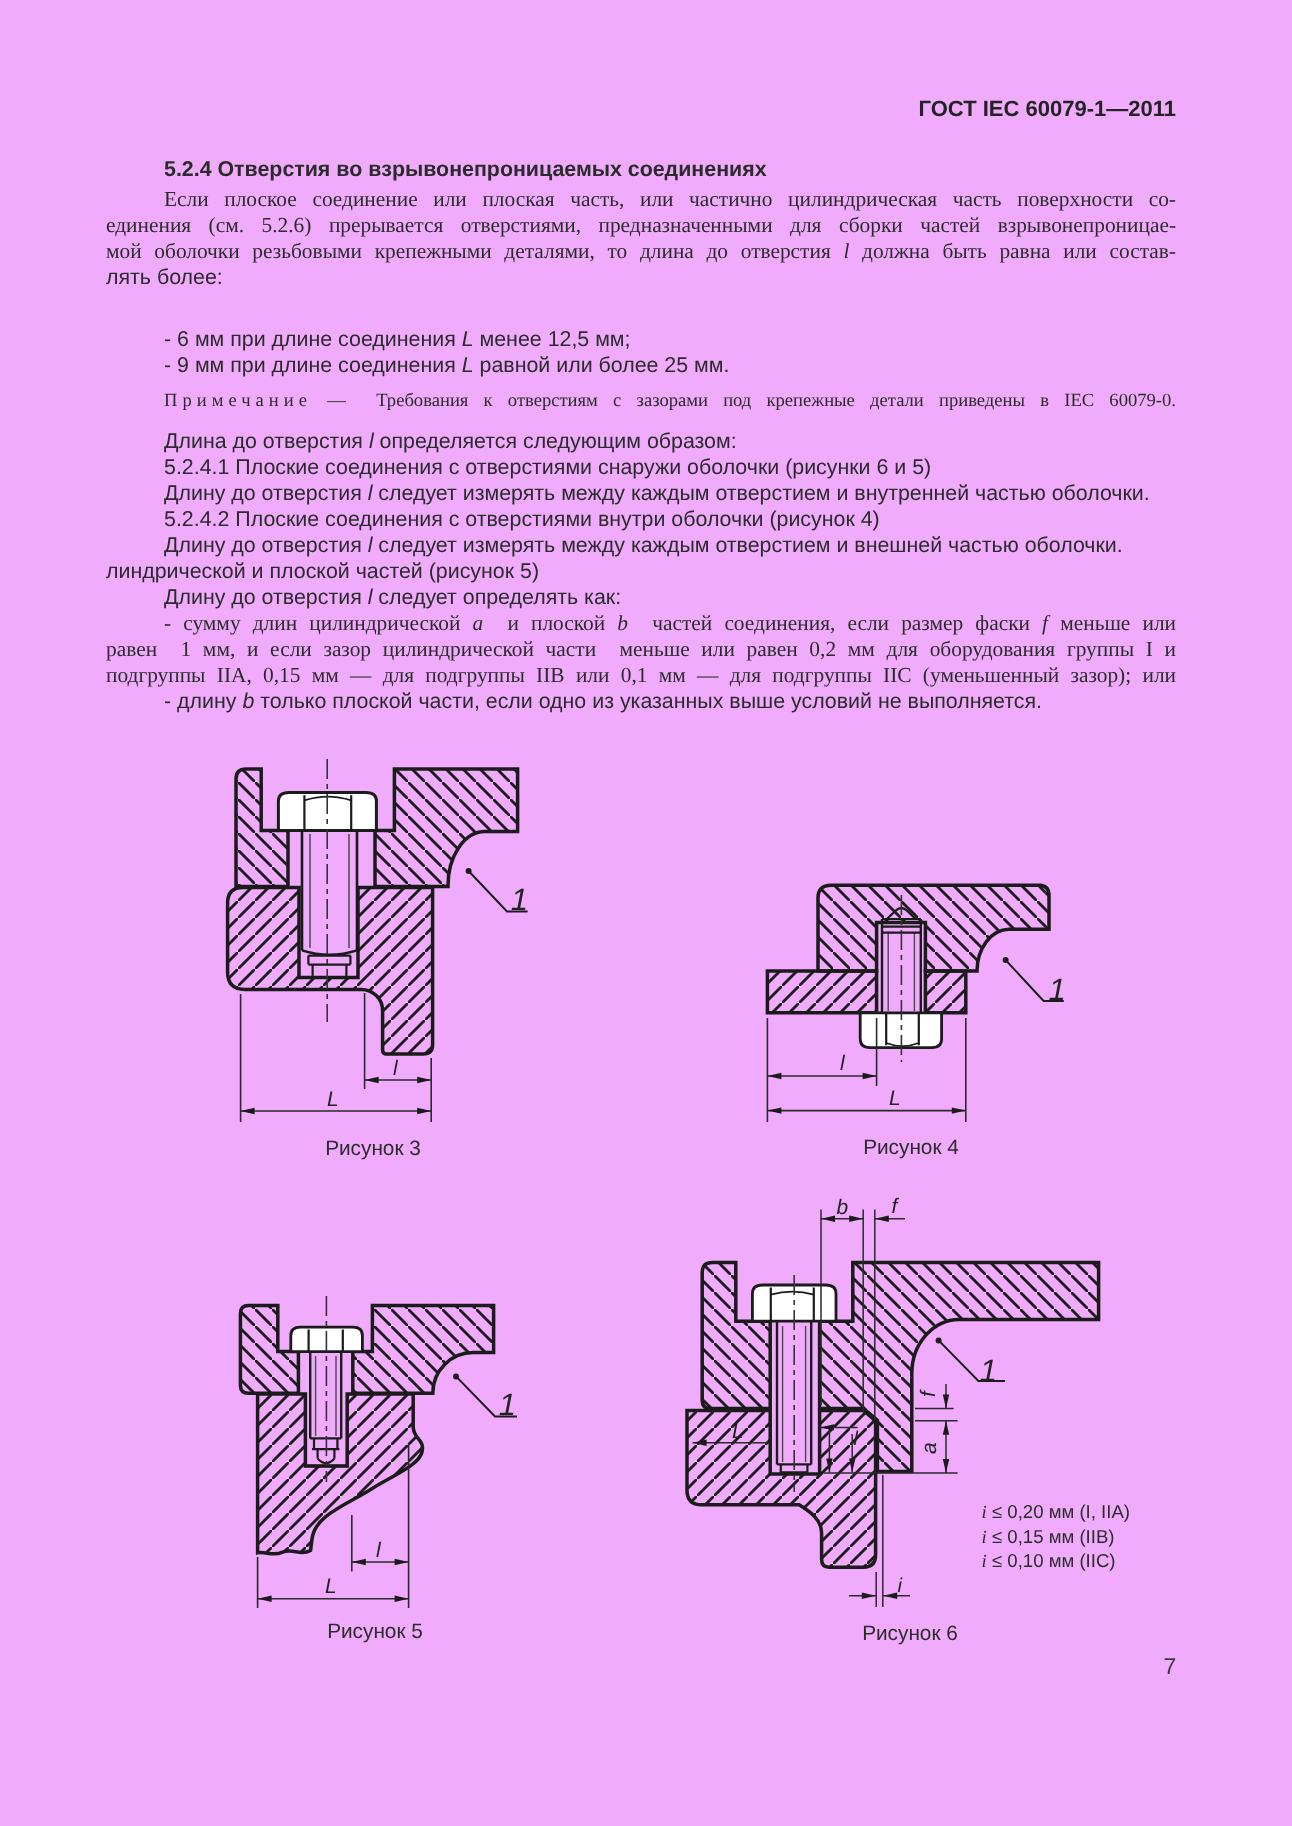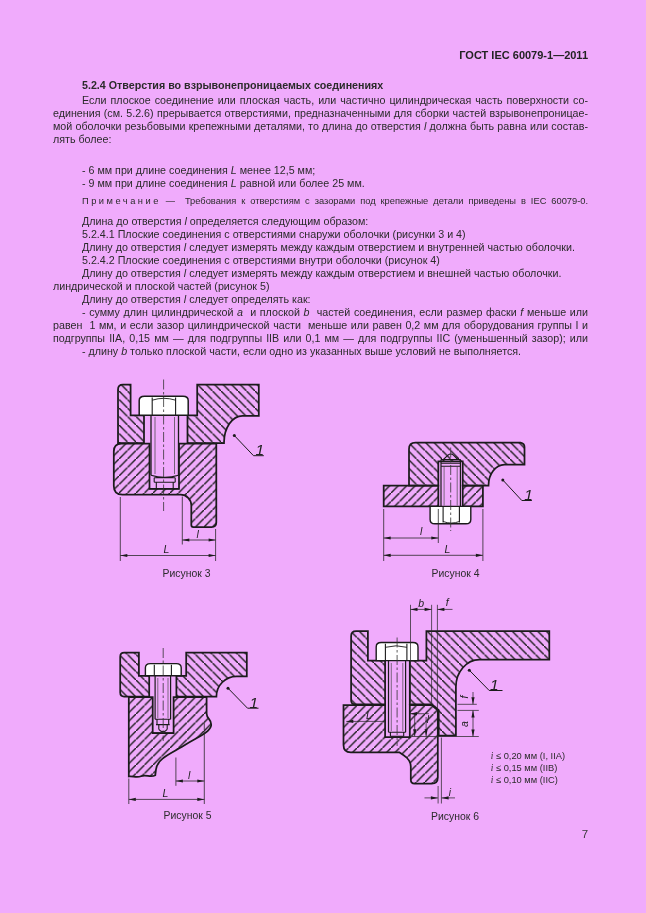--- a/index.html
+++ b/index.html
@@ -1,21 +1,21 @@
 <!DOCTYPE html>
 <html><head>
 <meta charset="utf-8">
 <style>
   html,body{margin:0;padding:0;background:#fff;}
   #page{position:relative;width:646px;height:913px;background:#f0abfc;overflow:hidden;
         font-family:"Liberation Sans",sans-serif;color:#272727;}
   .hdr{position:absolute;top:49px;left:0;width:588px;text-align:right;
        font-size:11.0px;font-weight:bold;color:#232323;}
   #txt{position:absolute;left:53px;top:79px;width:535px;font-size:10.7px;line-height:13px;color:#2b2b2b;}
-  .j{text-align:justify;text-align-last:justify;}
+  .j{text-align:justify;text-align-last:justify;font-family:Liberation Serif, serif;}
   .l{text-align:left;}
   .ind{text-indent:29px;}
   .b{font-weight:bold;}
   .i{font-style:italic;}
   .note{font-size:9.3px;letter-spacing:0px;}
   .sp{letter-spacing:2.5px;}
   svg{position:absolute;overflow:visible;}
   svg text{font-family:"Liberation Sans",sans-serif;}
 </style>
 </head>
@@ -27,21 +27,21 @@
     <div class="j ind" style="margin-top:1.5px">Если плоское соединение или плоская часть, или частично цилиндрическая часть поверхности со-</div>
     <div class="j">единения (см. 5.2.6) прерывается отверстиями, предназначенными для сборки частей взрывонепроницае-</div>
     <div class="j">мой оболочки резьбовыми крепежными деталями, то длина до отверстия <span class="i">l</span> должна быть равна или состав-</div>
     <div class="l">лять более:</div>
     <div class="l ind" style="margin-top:18px">- 6 мм при длине соединения <span class="i">L</span> менее 12,5 мм;</div>
     <div class="l ind">- 9 мм при длине соединения <span class="i">L</span> равной или более 25 мм.</div>
     <div style="height:5.5px"></div>
     <div class="j ind note"><span class="sp">Примечание</span> —&nbsp;&nbsp;Требования к отверстиям с зазорами под крепежные детали приведены в IEC 60079-0.</div>
     <div style="height:6.5px"></div>
     <div class="l ind">Длина до отверстия <span class="i">l</span> определяется следующим образом:</div>
-    <div class="l ind">5.2.4.1 Плоские соединения с отверстиями снаружи оболочки (рисунки 3 и 4)</div>
+    <div class="l ind">5.2.4.1 Плоские соединения с отверстиями снаружи оболочки (рисунки 6 и 5)</div>
     <div class="l ind">Длину до отверстия <span class="i">l</span> следует измерять между каждым отверстием и внутренней частью оболочки.</div>
     <div class="l ind">5.2.4.2 Плоские соединения с отверстиями внутри оболочки (рисунок 4)</div>
     <div class="l ind">Длину до отверстия <span class="i">l</span> следует измерять между каждым отверстием и внешней частью оболочки.</div>
     <div class="l">линдрической и плоской частей (рисунок 5)</div>
     <div class="l ind">Длину до отверстия <span class="i">l</span> следует определять как:</div>
     <div class="j ind">- сумму длин цилиндрической <span class="i">a</span>&nbsp; и плоской <span class="i">b</span>&nbsp; частей соединения, если размер фаски <span class="i">f</span> меньше или</div>
     <div class="j">равен&nbsp; 1 мм, и если зазор цилиндрической части&nbsp; меньше или равен 0,2 мм для оборудования группы I и</div>
     <div class="j">подгруппы IIA, 0,15 мм — для подгруппы IIB или 0,1 мм — для подгруппы IIC (уменьшенный зазор); или</div>
     <div class="l ind">- длину <span class="i">b</span> только плоской части, если одно из указанных выше условий не выполняется.</div>
   </div>

